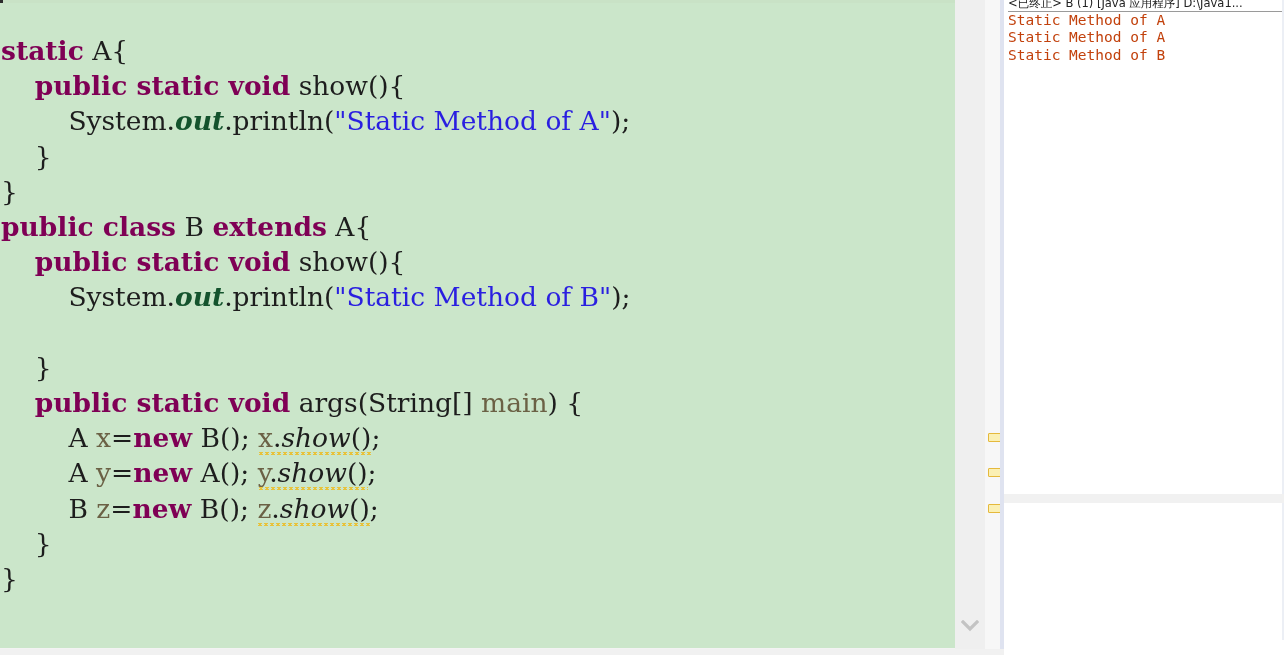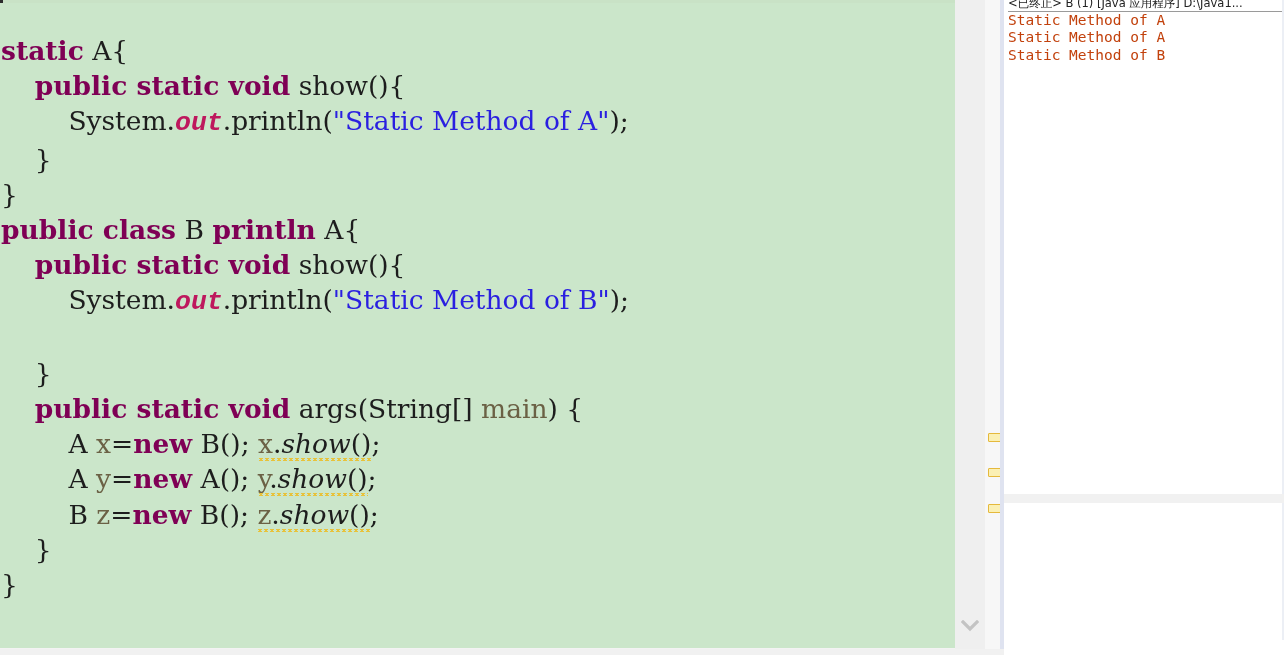--- a/index.html
+++ b/index.html
@@ -65,21 +65,21 @@
     line-height: 35.2px;
     color: #1d1d1d;
     white-space: pre;
     letter-spacing: 0px;
     -webkit-font-smoothing: none;
   }
 
   
   .kw   { color: #7f0055; font-weight: bold; }
   .str  { color: #2a1fe0; }
-  .sfield { color: #be185d; font-weight: bold; font-style: italic; font-family: Liberation Mono, monospace; }
+  .sfield { color: #14532d; font-weight: bold; font-style: italic; }
   .mth  { font-style: italic; color: #1d1d1d; }
   .lv   { color: #6b6145; }
   .plain{ color: #1d1d1d; }
 
   .warnline {
     
     background-repeat: repeat-x;
     background-position: left bottom 1px;
     background-size: 6px 3px;
     background-image:
@@ -215,21 +215,21 @@
   <div id="editor-pane">
     <div id="editor-topline"></div>
     <div id="caret-mark"></div>
 
     <div id="code-surface">
       <pre id="code-text"><span class="kw">static</span> <span class="plain">A{</span>
     <span class="kw">public static void</span> <span class="plain">show(){</span>
         <span class="plain">System.</span><span class="sfield">out</span><span class="plain">.println(</span><span class="str">"Static Method of A"</span><span class="plain">);</span>
     <span class="plain">}</span>
 <span class="plain">}</span>
-<span class="kw">public class</span> <span class="plain">B</span> <span class="kw">println</span> <span class="plain">A{</span>
+<span class="kw">public class</span> <span class="plain">B</span> <span class="kw">extends</span> <span class="plain">A{</span>
     <span class="kw">public static void</span> <span class="plain">show(){</span>
         <span class="plain">System.</span><span class="sfield">out</span><span class="plain">.println(</span><span class="str">"Static Method of B"</span><span class="plain">);</span>
 
     <span class="plain">}</span>
     <span class="kw">public static void</span> <span class="plain">args(String[] </span><span class="lv">main</span><span class="plain">) {</span>
         <span class="plain">A </span><span class="lv">x</span><span class="plain">=</span><span class="kw">new</span><span class="plain"> B(); </span><span class="warnline"><span class="lv">x</span><span class="plain">.</span><span class="mth">show</span><span class="plain">()</span></span><span class="plain">;</span>
         <span class="plain">A </span><span class="lv">y</span><span class="plain">=</span><span class="kw">new</span><span class="plain"> A(); </span><span class="warnline"><span class="lv">y</span><span class="plain">.</span><span class="mth">show</span><span class="plain">()</span></span><span class="plain">;</span>
         <span class="plain">B </span><span class="lv">z</span><span class="plain">=</span><span class="kw">new</span><span class="plain"> B(); </span><span class="warnline"><span class="lv">z</span><span class="plain">.</span><span class="mth">show</span><span class="plain">()</span></span><span class="plain">;</span>
     <span class="plain">}</span>
 <span class="plain">}</span></pre>

